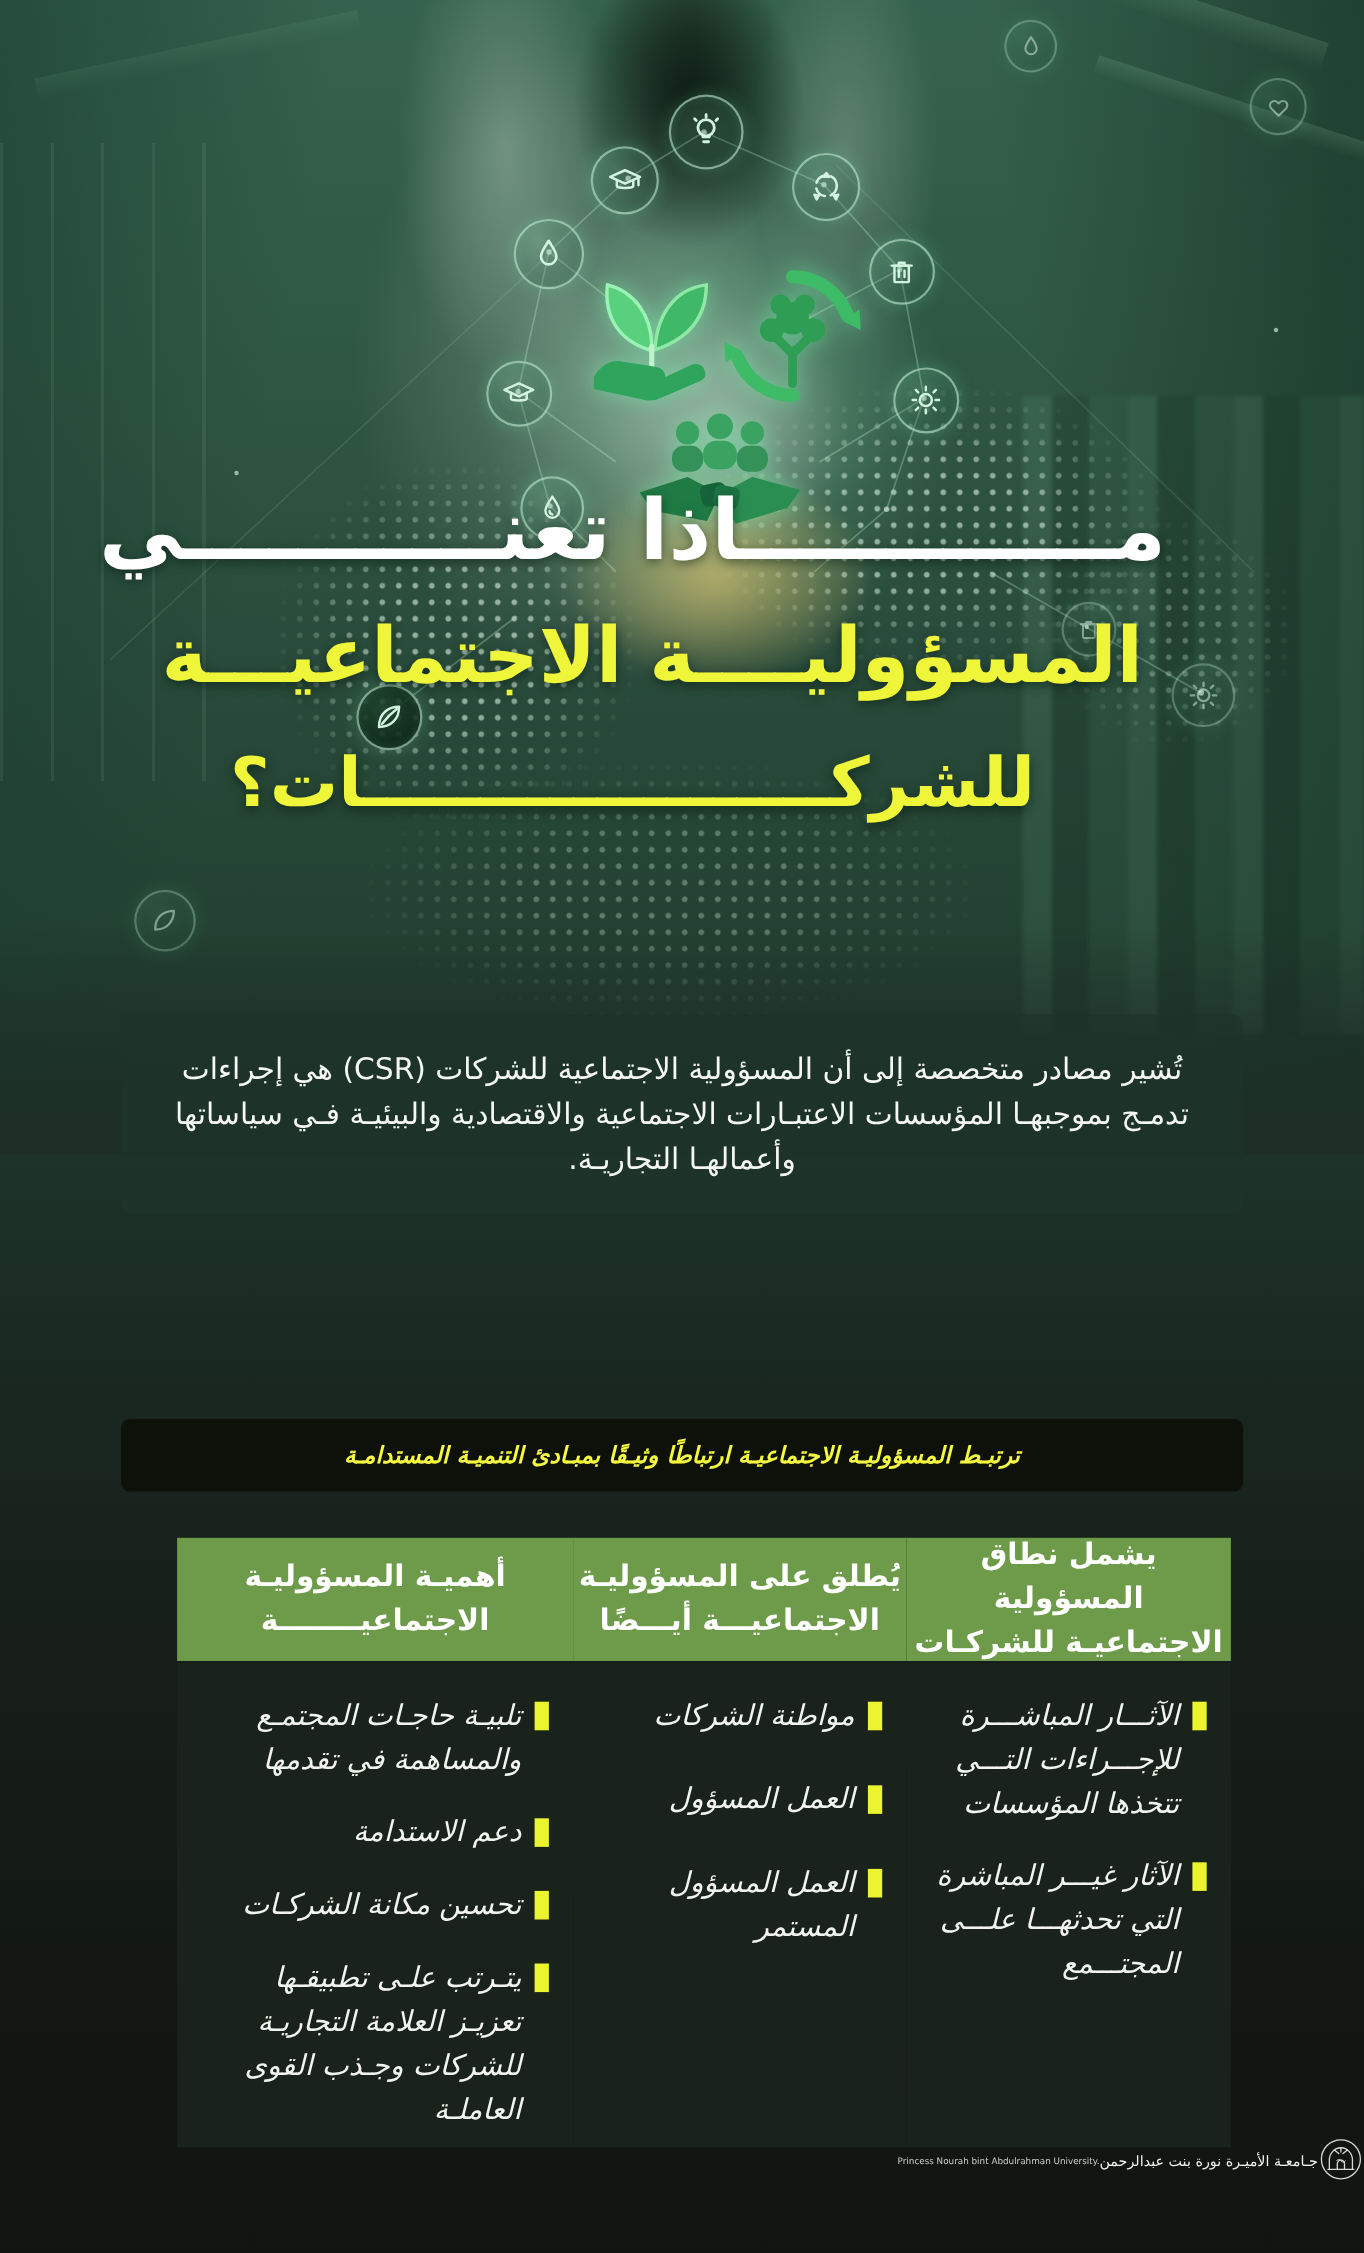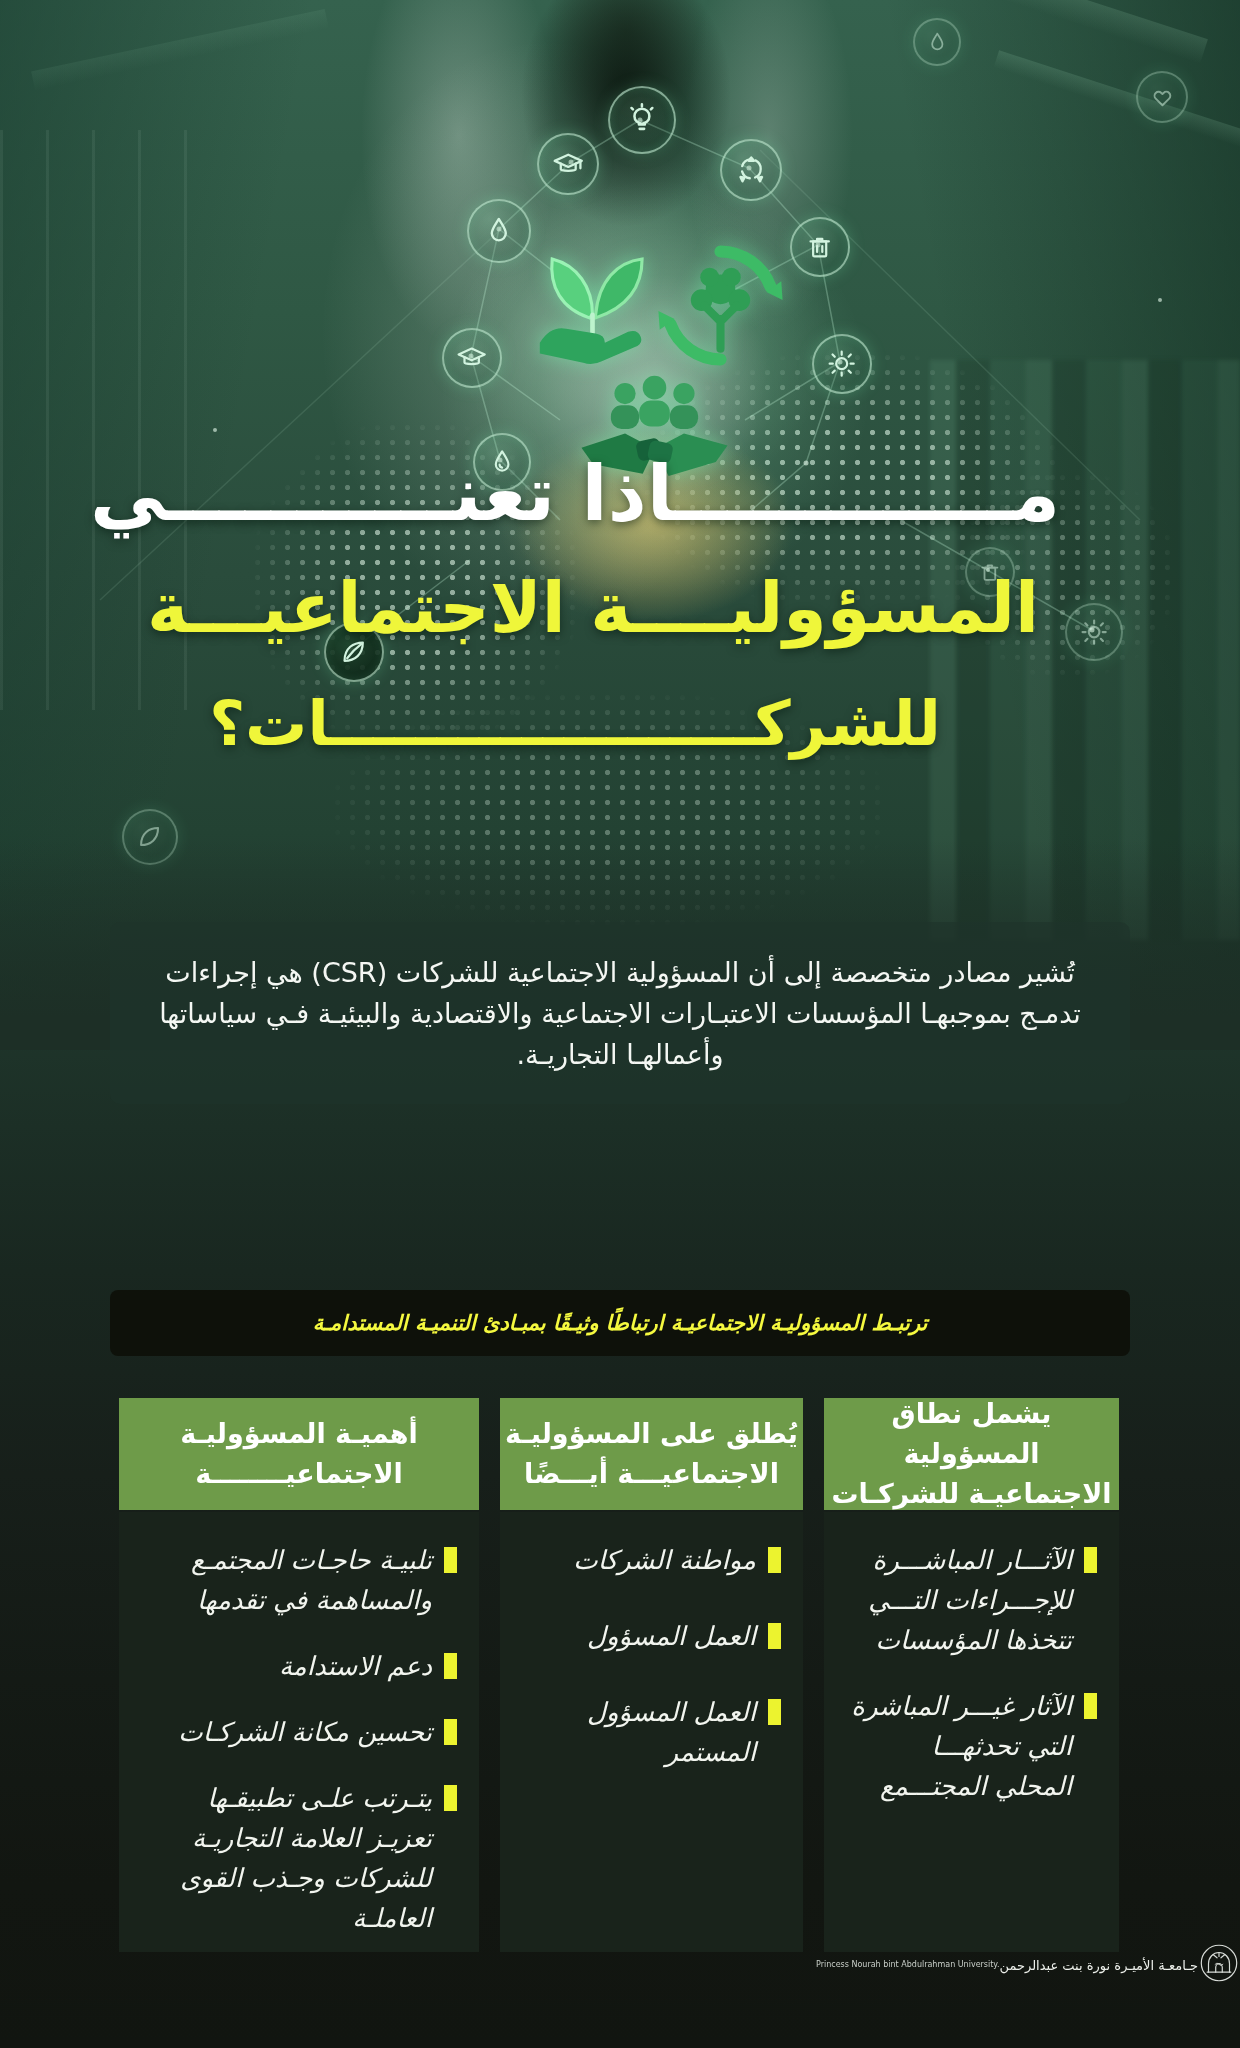--- a/index.html
+++ b/index.html
@@ -52,39 +52,39 @@
   .network{position:absolute;left:0;top:0;}
   .bubble{position:absolute;border-radius:50%;border:2px solid rgba(196,240,214,.6);
     background:radial-gradient(circle at 35% 30%, rgba(150,240,190,.16), rgba(18,55,38,.28));
     box-shadow:0 0 16px rgba(130,255,190,.22), inset 0 0 10px rgba(130,255,190,.14);
     display:flex;align-items:center;justify-content:center;}
   .bubble svg{width:56%;height:56%;stroke:#d2f3df;fill:none;stroke-width:1.7;stroke-linecap:round;stroke-linejoin:round;}
   .bubble.faint{opacity:.55;}
   .bubble.dark{background:radial-gradient(circle at 40% 35%, rgba(30,70,45,.85), rgba(8,25,15,.9));}
   .cicon{position:absolute;filter:drop-shadow(0 0 10px rgba(120,255,180,.45));}
   
-  .title{position:absolute;left:0;top:436px;width:1150px;text-align:center;z-index:3;}
+  .title{position:absolute;left:0;top:424px;width:1150px;text-align:center;z-index:3;}
   .t-line{font-weight:bold;line-height:115px;white-space:nowrap;
     text-shadow:0 3px 10px rgba(0,20,10,.5);}
   .t1{font-size:76px;color:#ffffff;}
   .t2{font-size:70px;color:#eff63a;margin-left:36px;}
   .t3{font-size:62px;color:#eff63a;text-align:center;}
   
   .panel{position:absolute;left:110px;width:1020px;z-index:3;border-radius:10px;
     background:rgba(31,52,42,.66);
     display:flex;align-items:center;justify-content:center;text-align:center;}
   .panel p{margin:0;padding:0 34px;font-size:27px;line-height:41px;color:#f4f7f3;}
   .p1{top:922px;height:182px;}
   .p2{top:1114px;height:160px;}
   .strip{position:absolute;left:110px;top:1290px;width:1020px;height:66px;z-index:3;border-radius:8px;
     background:rgba(12,14,6,.82);display:flex;align-items:center;justify-content:center;}
   .strip span{font-size:21px;font-weight:bold;font-style:italic;color:#f5f93f;}
   
   .columns{position:absolute;left:0;top:1398px;width:1240px;z-index:3;
-    display:flex;gap:21px;padding:0 121px 0 65px;box-sizing:border-box;}
+    display:flex;padding:0 121px 0 65px;box-sizing:border-box;}
   .col{display:flex;flex-direction:column;}
   .col.c1{width:295px;} .col.c2{width:303px;} .col.c3{width:360px;}
   .col-head{height:112px;background:#6e9b49;display:flex;flex-direction:column;
     align-items:center;justify-content:center;text-align:center;}
   .col-head div{font-size:27px;line-height:40px;font-weight:bold;color:#ffffff;}
   .col-body{height:440px;margin-top:2px;background:#19231b;padding:28px 22px;box-sizing:border-box;}
   .col-body ul{list-style:none;margin:0;padding:0;}
   .col-body li{display:flex;align-items:flex-start;margin-bottom:26px;}
   .col.c2 .col-body li{margin-bottom:36px;}
   .mark{width:13px;height:26px;background:#ecf32f;flex:0 0 13px;margin-left:12px;margin-top:7px;}
@@ -287,21 +287,21 @@
         <div>الاجتماعيـة للشركـات</div>
       </div>
       <div class="col-body">
         <ul>
           <li>
               <span class="mark"></span>
               <span class="txt">الآثـــار المباشـــرة للإجـــراءات التـــي تتخذها المؤسسات</span>
             </li>
           <li>
               <span class="mark"></span>
-              <span class="txt">الآثار غيـــر المباشرة التي تحدثهـــا المحلي المجتـــمع</span>
+              <span class="txt">الآثار غيـــر المباشرة التي تحدثهـــا علـــى المجتـــمع</span>
             </li>
         </ul>
       </div>
     </div>
 
     <div class="col c2">
       <div class="col-head">
         <div>يُطلق على المسؤوليـة</div>
         <div>الاجتماعيـــة أيـــضًا</div>
       </div>

